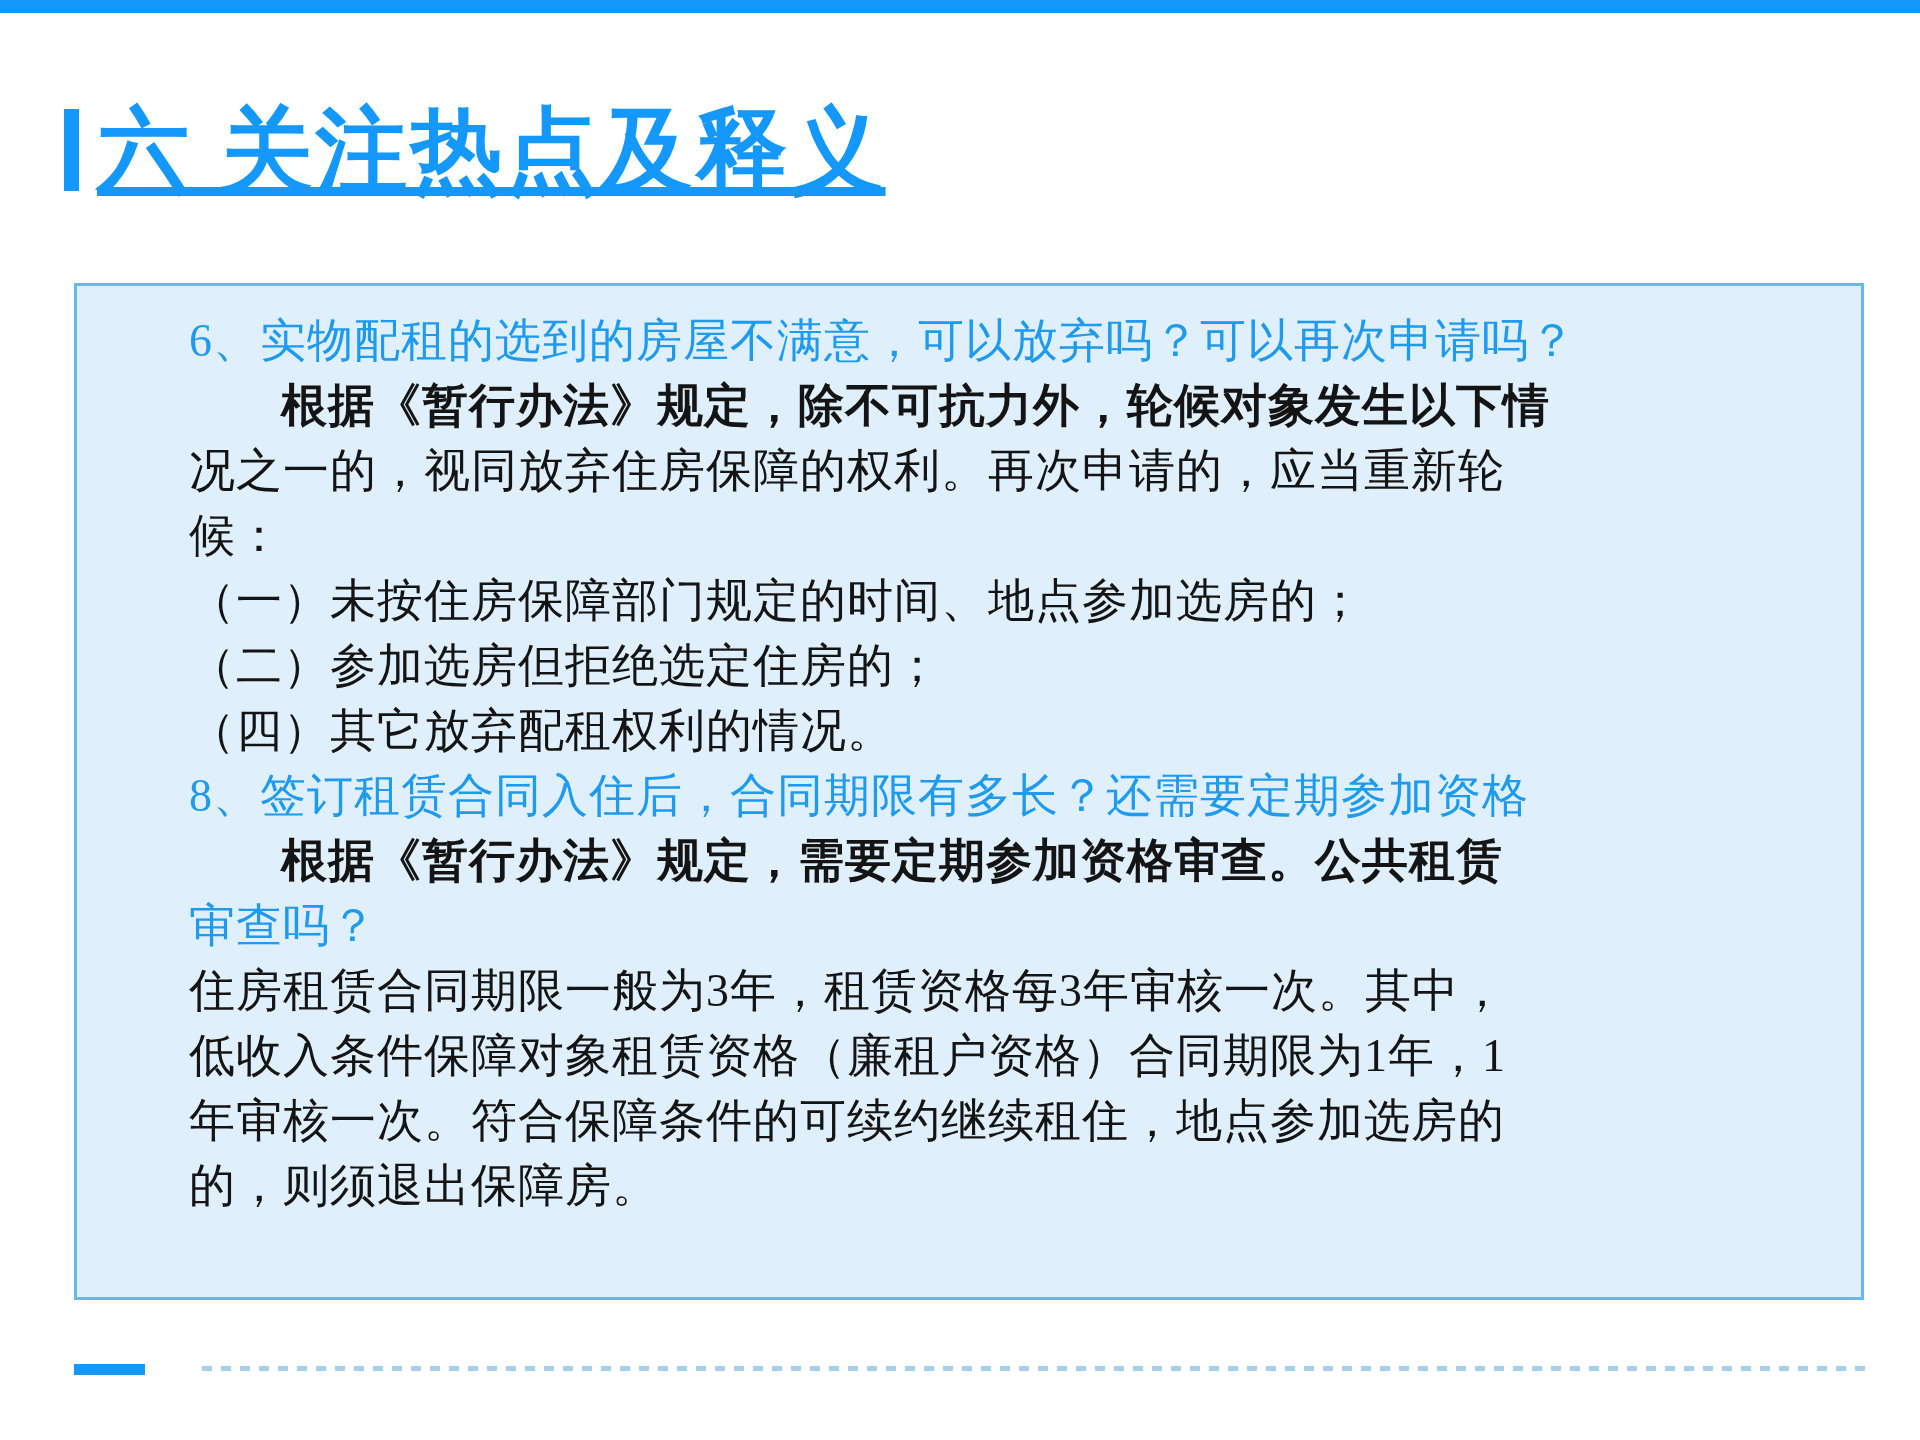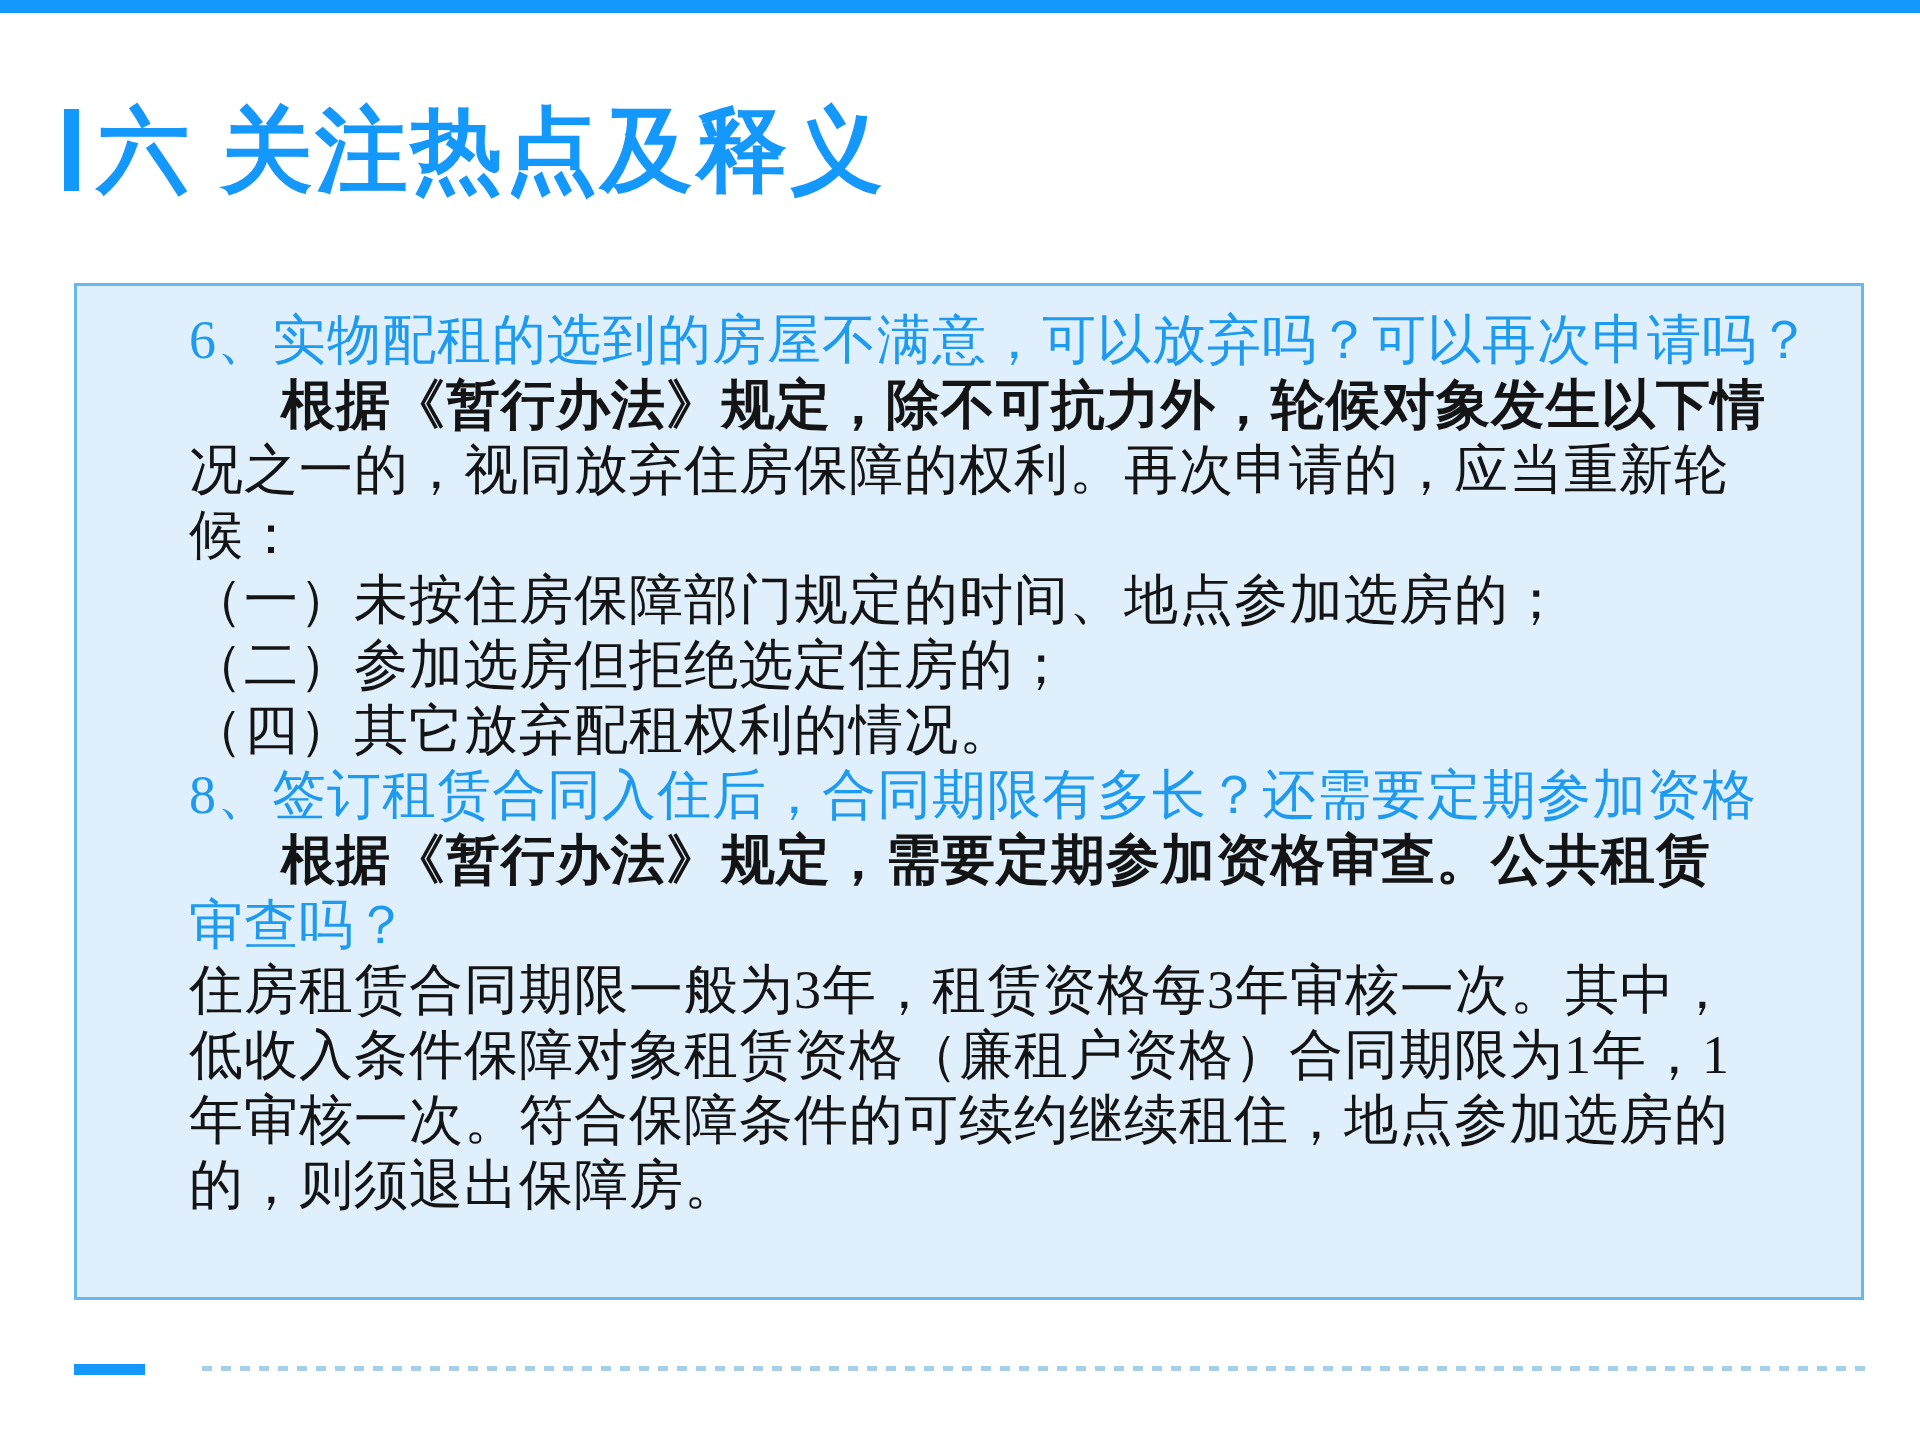--- a/index.html
+++ b/index.html
@@ -31,33 +31,34 @@
   }
   .page-title {
     margin: 0;
     font-family: "Liberation Sans", "DejaVu Sans", sans-serif;
     font-weight: bold;
     font-size: 92px;
     line-height: 1;
     letter-spacing: 3px;
     color: var(--accent, #1598FC);
     white-space: nowrap;
+    text-decoration: underline;
   }
   .content-box {
     position: absolute;
     left: 74px; top: 283px;
     width: 1790px; height: 1017px;
     box-sizing: border-box;
     background: var(--box-bg, #DFEFFB);
     border: 3px solid var(--box-border, #66B9EA);
     padding: 22px 30px 0 112px;
     overflow: hidden;
   }
   .text-line {
-    font-size: 54px;
+    font-size: 46px;
     line-height: 65px;
     color: var(--body-text, #141414);
     white-space: nowrap;
     letter-spacing: 1px;
   }
   .text-line.question { color: var(--question-text, #1E9AEE); }
   .text-line.indent2 { padding-left: 92px; font-weight: bold; }
   .footer-rect {
     position: absolute;
     left: 74px; top: 1364px;

